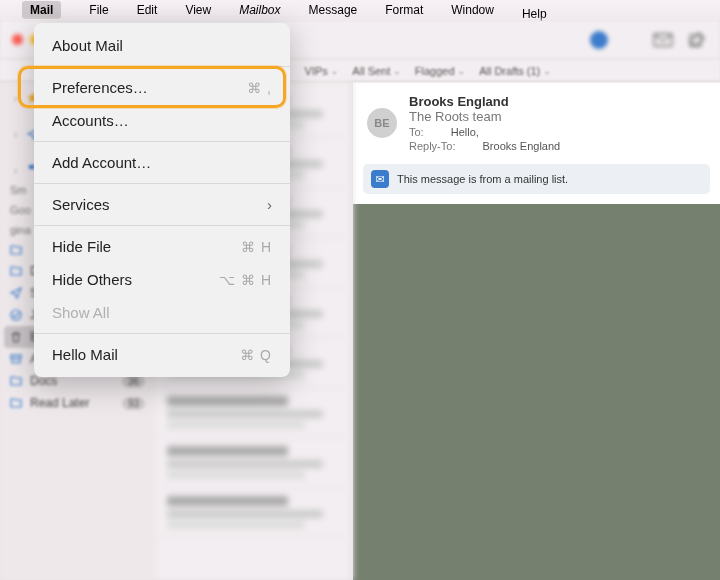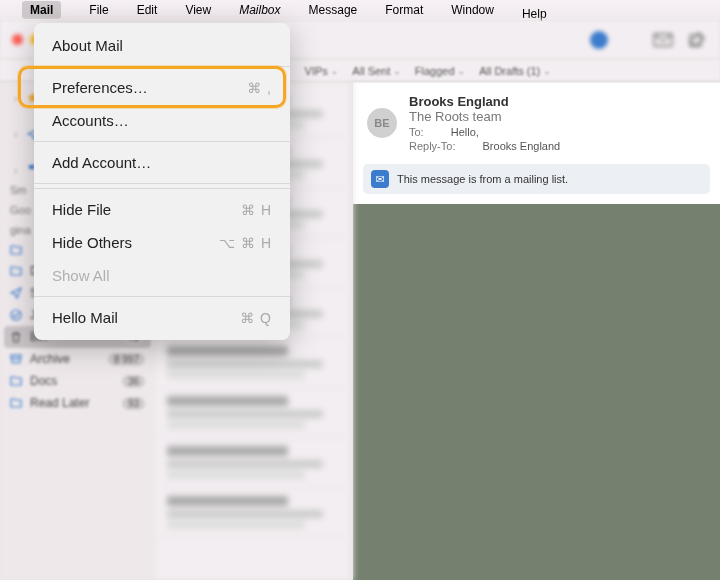--- a/index.html
+++ b/index.html
@@ -277,20 +277,24 @@
       <span class="dd-sc">⌘ ,</span>
     </div>
     <div class="dd-item">
       <span>Accounts…</span>
     </div>
     <div class="dd-sep"></div>
     <div class="dd-item">
       <span>Add Account…</span>
     </div>
     <div class="dd-sep"></div>
+    <div class="dd-item">
+      <span>Services</span>
+      <span class="dd-sub">›</span>
+    </div>
     <div class="dd-sep"></div>
     <div class="dd-item">
       <span>Hide File</span>
       <span class="dd-sc">⌘ H</span>
     </div>
     <div class="dd-item">
       <span>Hide Others</span>
       <span class="dd-sc">⌥ ⌘ H</span>
     </div>
     <div class="dd-item disabled">

